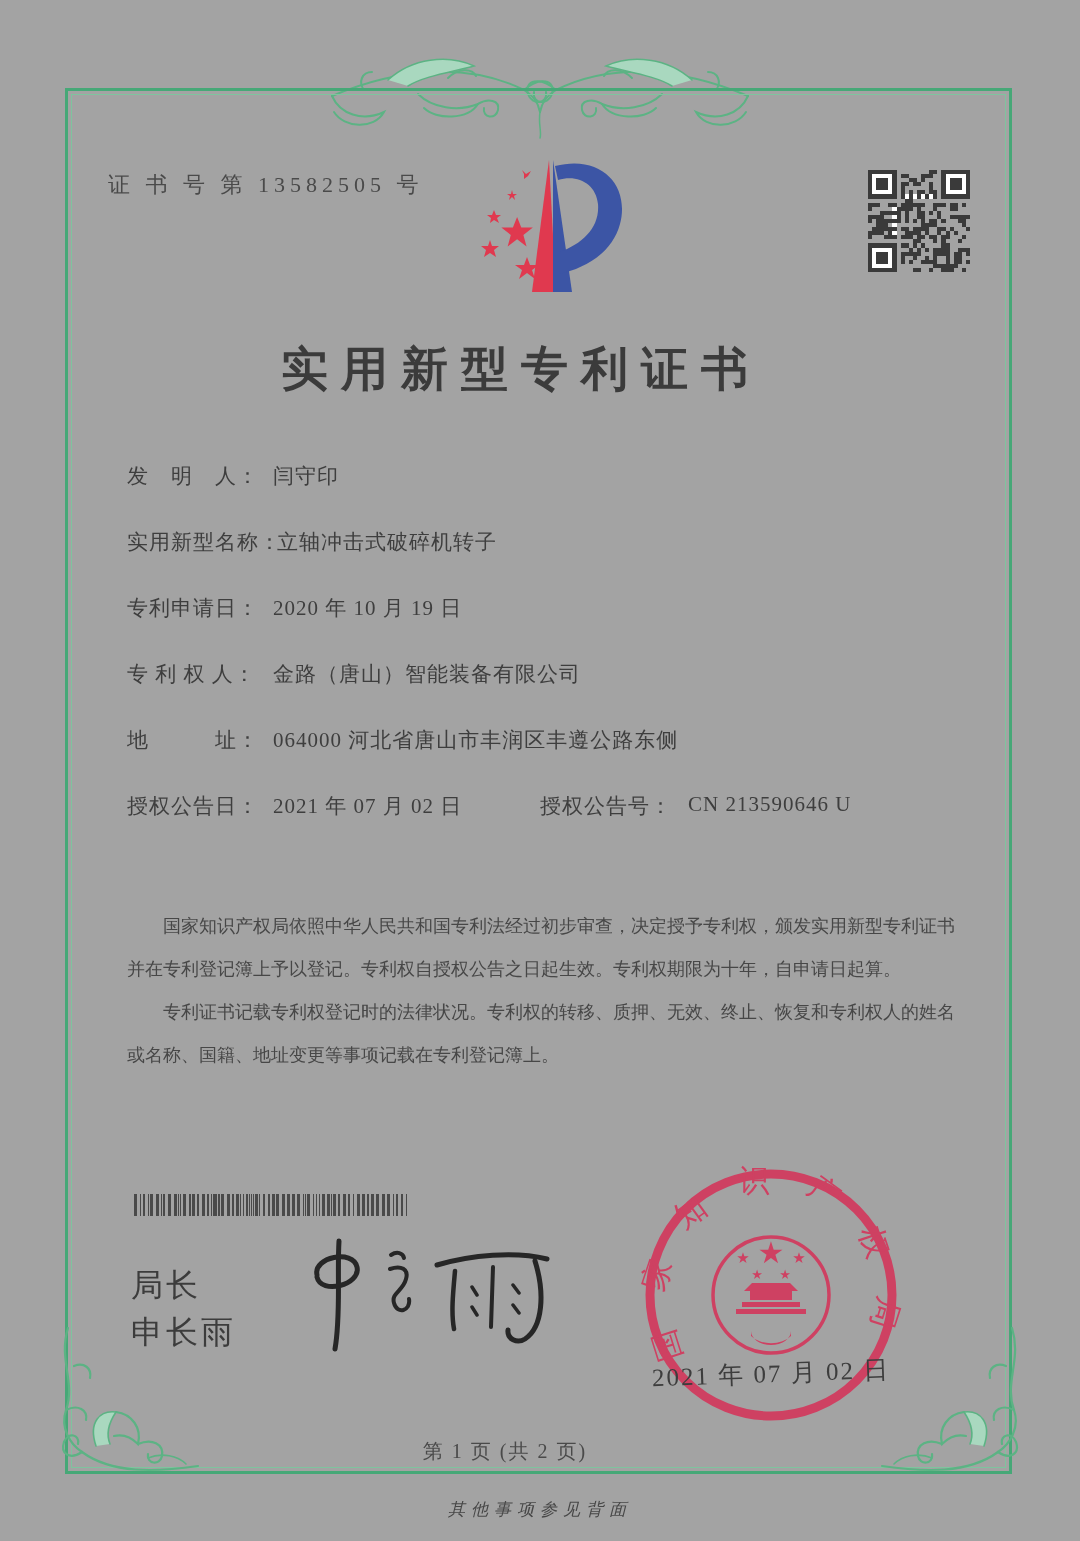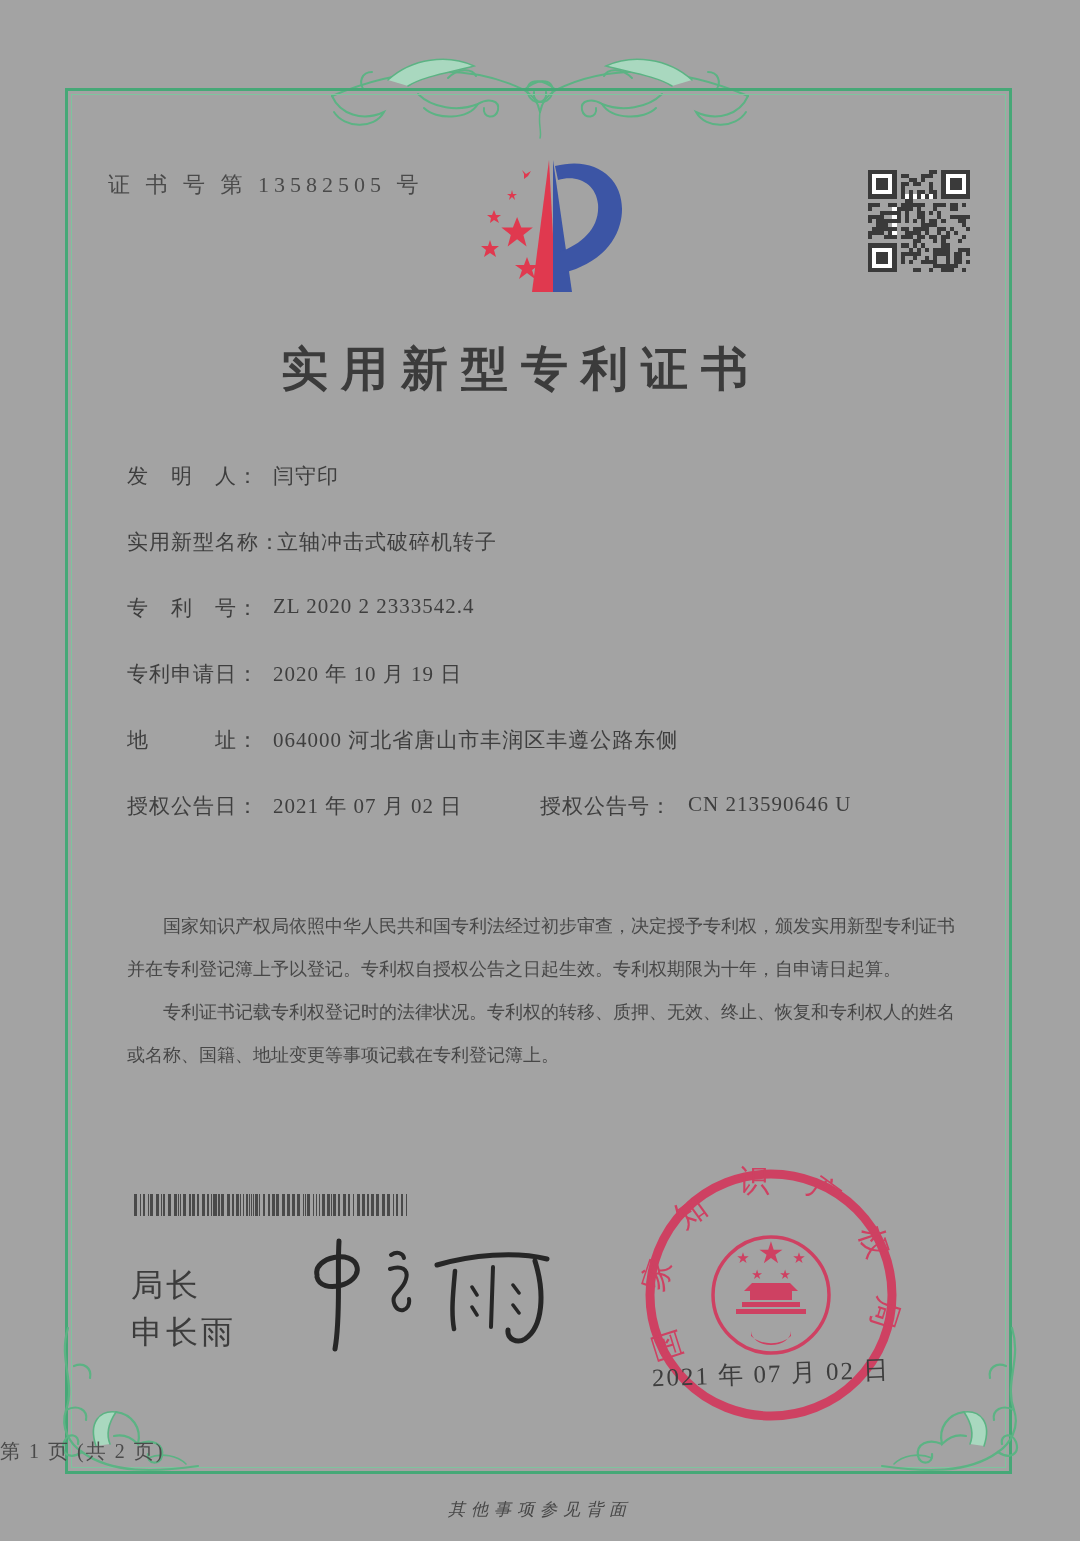--- a/index.html
+++ b/index.html
@@ -36,21 +36,21 @@
   }
   .body-text p{margin:0;text-indent:2em;}
   .barcode{position:absolute;left:134px;top:1194px;width:278px;height:22px;}
   .signer{position:absolute;left:131px;top:1262px;font-size:32px;line-height:47px;letter-spacing:3px;color:#3c3c3c;}
   .signature{position:absolute;left:295px;top:1235px;width:260px;height:120px;}
   .seal{position:absolute;left:636px;top:1160px;width:270px;height:270px;opacity:.93;}
   .seal-date{
     position:absolute;left:652px;top:1357px;width:240px;font-size:25px;letter-spacing:2px;
     color:#3d3d3d;transform:rotate(-2deg);
   }
-  .page-number{position:absolute;left:0;top:1438px;width:1010px;font-size:20px;letter-spacing:2px;color:#4a4a4a;}
+  .page-number{position:absolute;left:0;top:1438px;width:1010px;text-align:center;font-size:20px;letter-spacing:2px;color:#4a4a4a;}
   .back-note{position:absolute;left:0;top:1498px;width:1080px;text-align:center;font-size:17px;letter-spacing:6px;color:#474747;font-style:italic;}
   .orn-top{position:absolute;left:328px;top:50px;width:424px;height:100px;}
   .orn-bl{position:absolute;left:52px;top:1326px;width:150px;height:152px;}
   .orn-br{position:absolute;left:878px;top:1326px;width:150px;height:152px;transform:scaleX(-1);}
 </style>
 </head>
 <body>
 
 <div class="page">
 
@@ -365,26 +365,26 @@
   <div class="fields">
     <div class="field-row">
       <span class="lbl">发　明　人：</span>
       <span class="val">闫守印</span>
     </div>
     <div class="field-row">
       <span class="lbl">实用新型名称：</span>
       <span class="val" style="left:150px">立轴冲击式破碎机转子</span>
     </div>
     <div class="field-row">
-      <span class="lbl">专　利　号：</span>
-      <span class="val">ZL 2020 2 2333542.4</span>
+      <span class="lbl">专利申请日：</span>
+      <span class="val">2020 年 10 月 19 日</span>
     </div>
     <div class="field-row">
-      <span class="lbl">专利申请日：</span>
-      <span class="val">2020 年 10 月 19 日</span>
+      <span class="lbl">专 利 权 人：</span>
+      <span class="val">金路（唐山）智能装备有限公司</span>
     </div>
     <div class="field-row">
       <span class="lbl">地　　　址：</span>
       <span class="val">064000 河北省唐山市丰润区丰遵公路东侧</span>
     </div>
     <div class="field-row">
       <span class="lbl">授权公告日：</span>
       <span class="val">2021 年 07 月 02 日</span>
       <span class="lbl2">授权公告号：</span>
       <span class="val2">CN 213590646 U</span>

